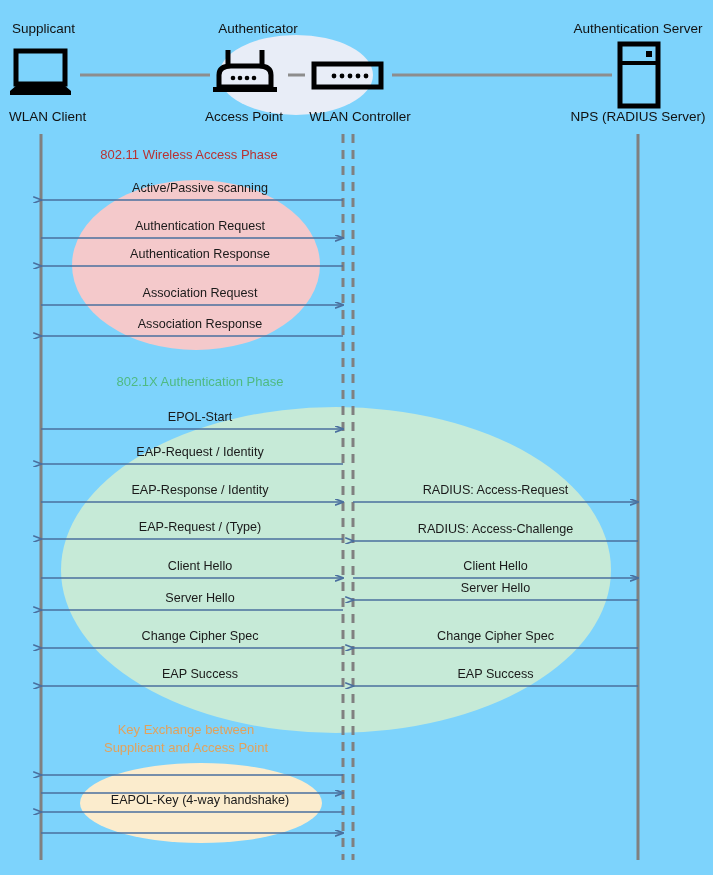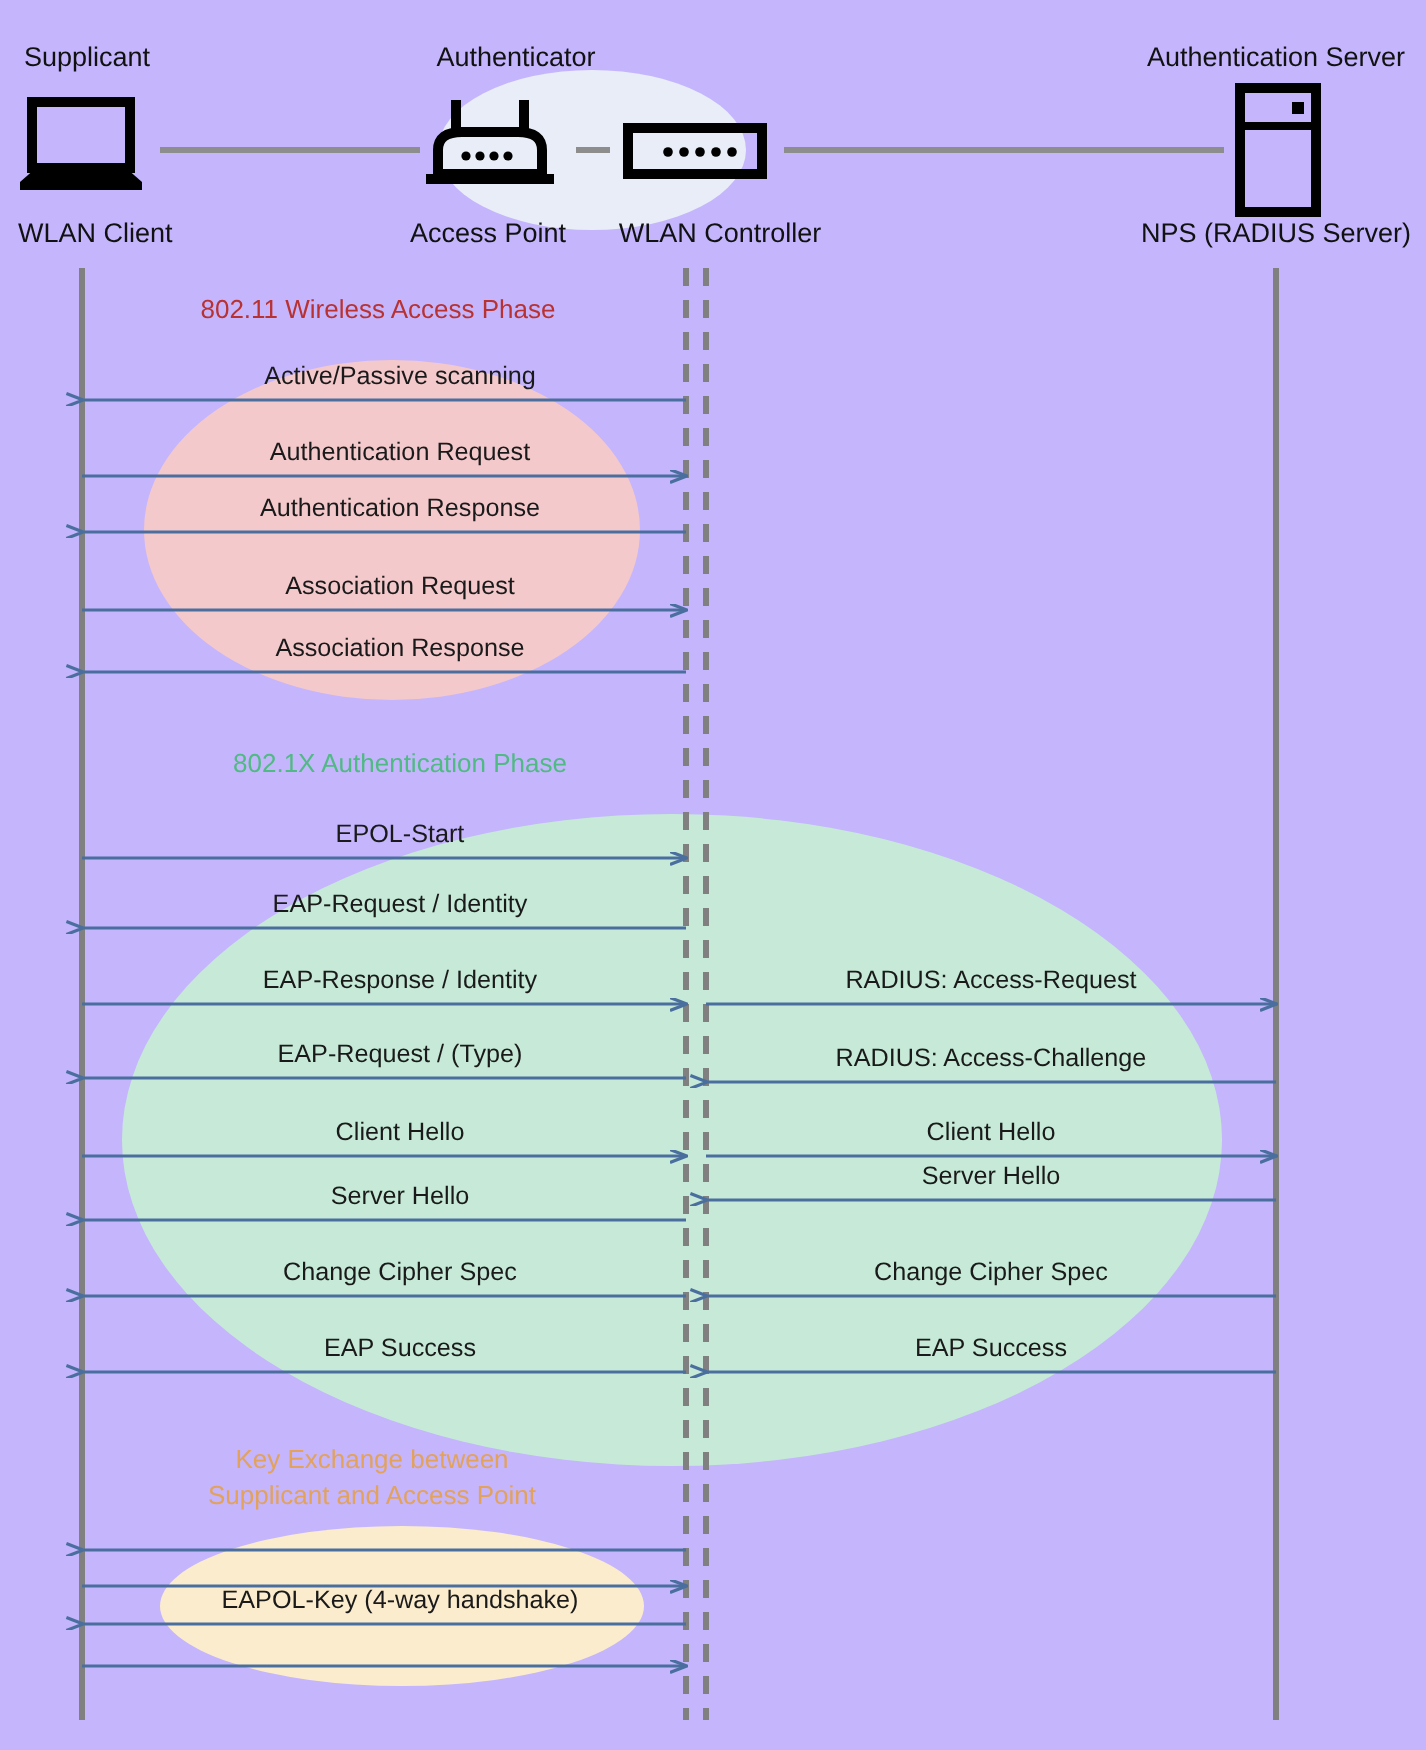--- a/index.html
+++ b/index.html
@@ -7,21 +7,21 @@
     padding: 0;
     background: #ffffff;
   }
   body {
     font-family: "Liberation Sans", sans-serif;
   }
   #stage {
     position: relative;
     width: 713px;
     height: 875px;
-    background: #c4b5fd;
+    background: #7dd3fc;
     overflow: hidden;
     text-decoration: underline;
   }
   svg.diagram {
     display: block;
     width: 713px;
     height: 875px;
   }
   .node-title {
     font-family: "Liberation Sans", sans-serif;

